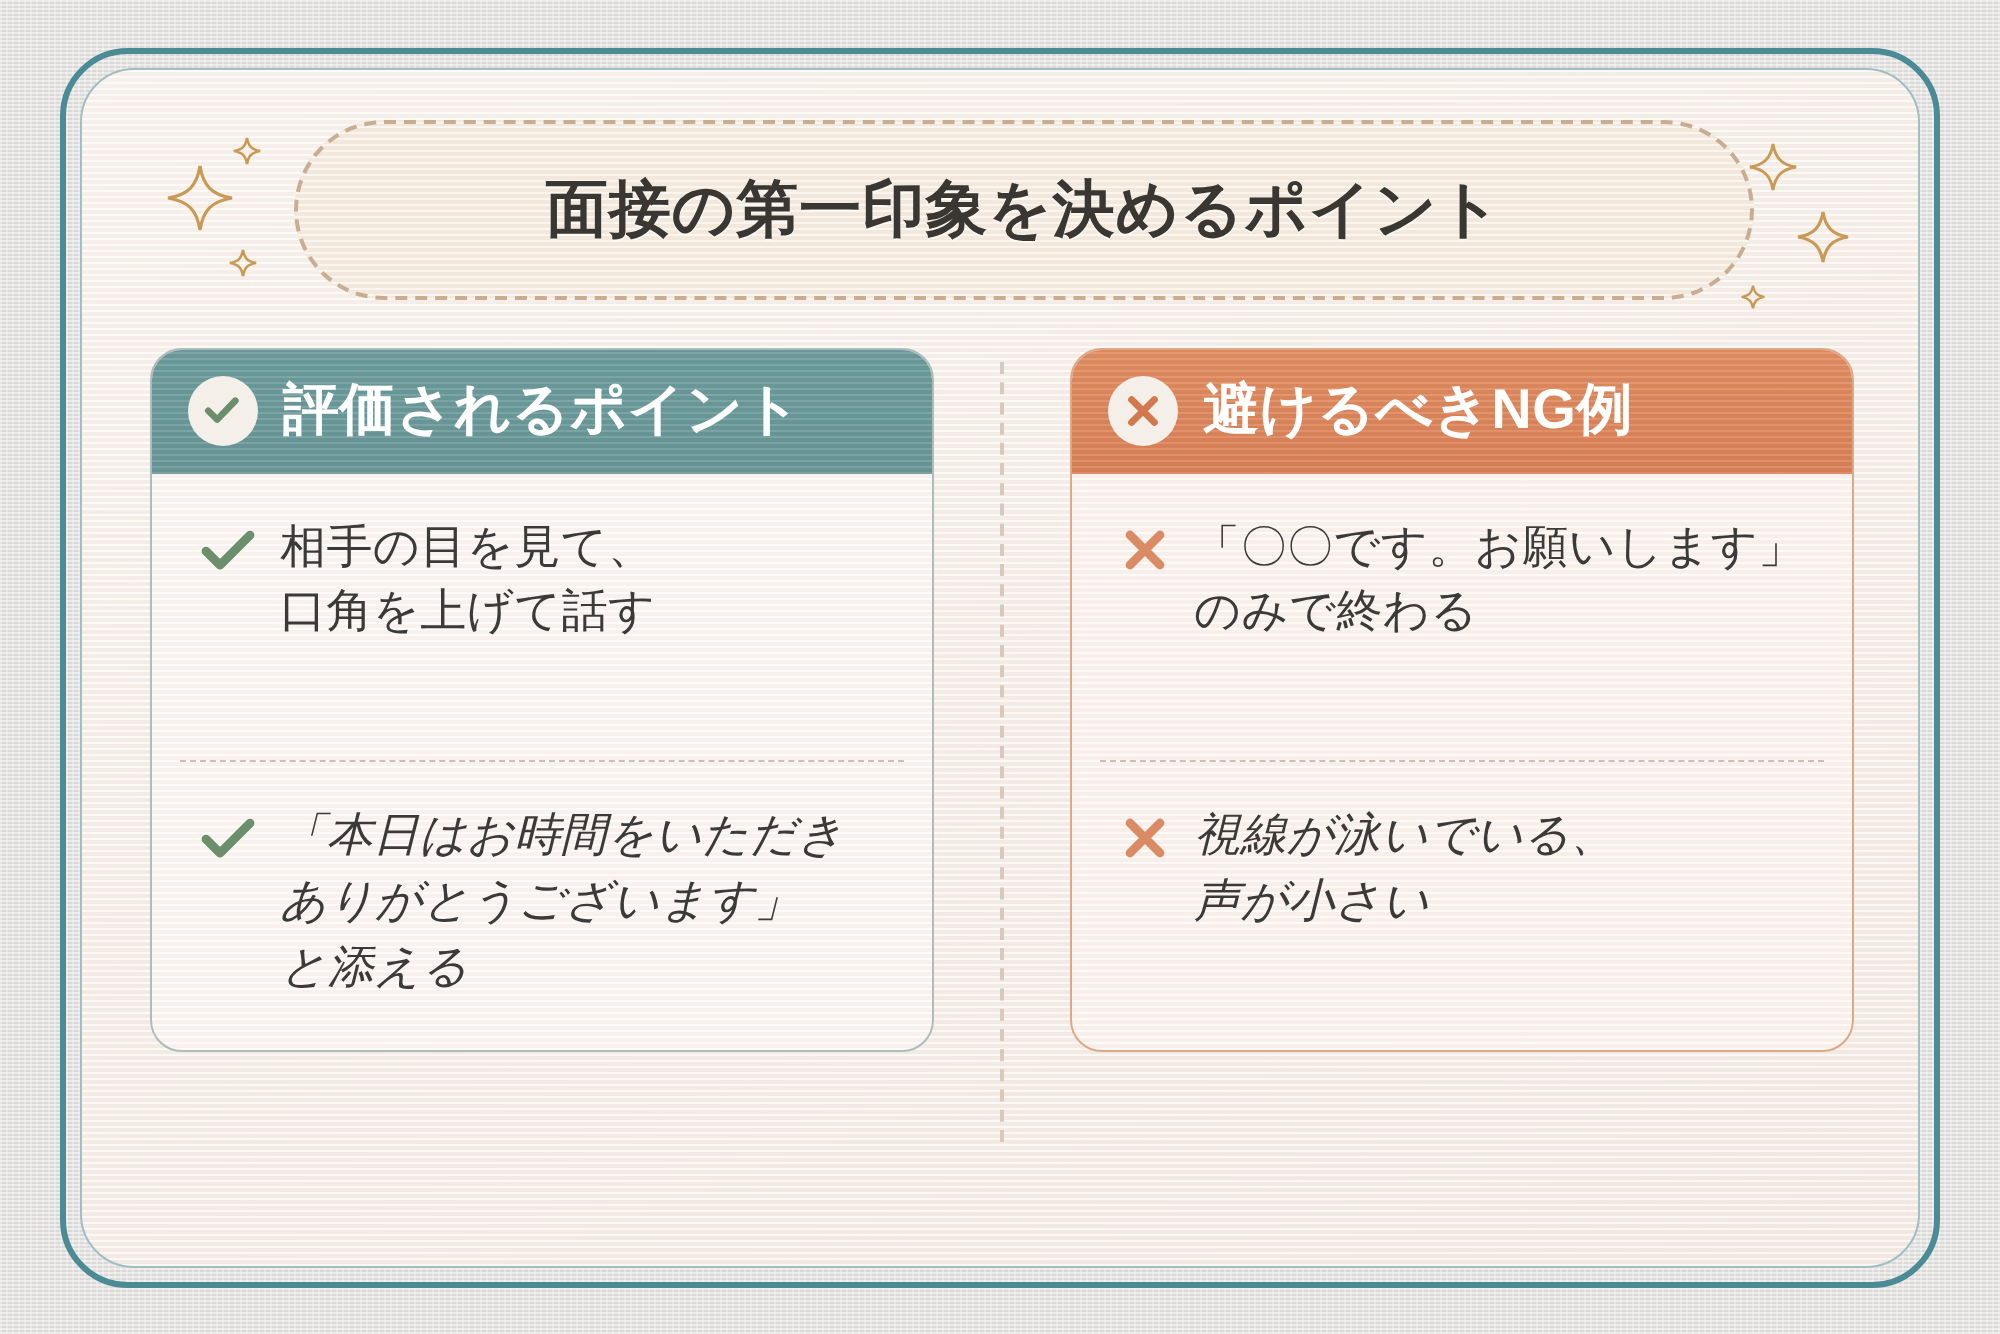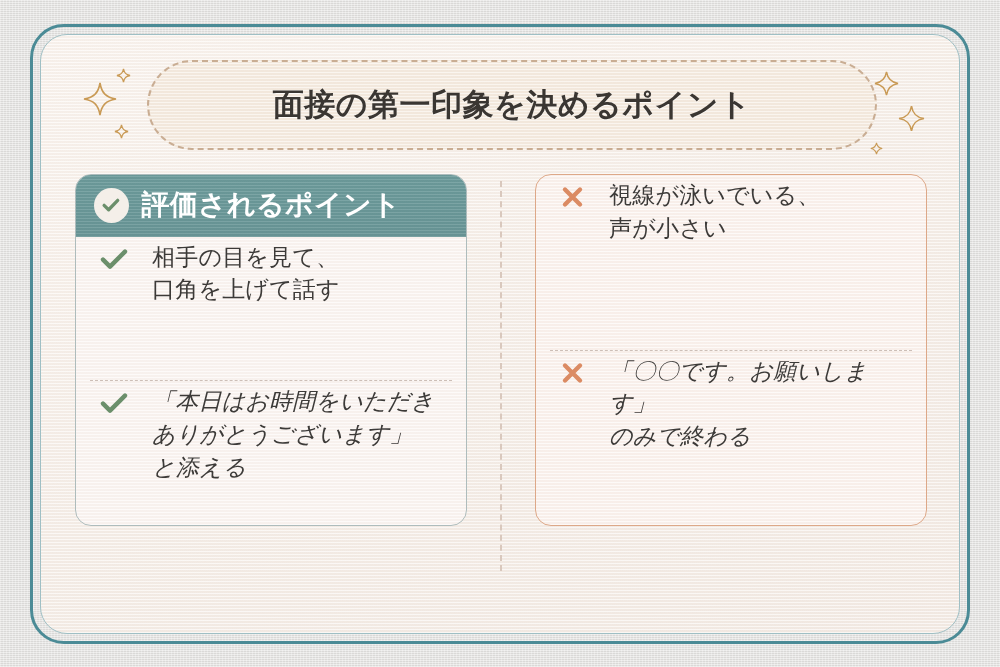--- a/index.html
+++ b/index.html
@@ -179,22 +179,22 @@
   .card-body {
     flex: 1;
     display: flex;
     flex-direction: column;
     padding: 0 14px;
   }
 
   .item {
     display: flex;
     align-items: flex-start;
-    gap: 24px;
-    padding: 4px 4px 12px 10px;
+    gap: 12px;
+    padding: 20px 4px 12px 10px;
     flex: 1;
   }
   .item + .item { border-top: 1.5px dashed #cdbfb7; font-style: italic; }
 
   .item-mark {
     flex: 0 0 auto;
     margin-top: 6px;
     line-height: 0;
   }
   .item-mark svg { display: block; }
@@ -285,37 +285,45 @@
             <span class="item-text">「本日はお時間をいただき
 ありがとうございます」
 と添える</span>
           </div>
         </div>
       </div>
     </div>
 
     <div class="col">
       <div class="card bad">
+        <div class="card-header bad">
+          <span class="badge">
+            <svg width="21" height="21" viewBox="0 0 24 24">
+                <path d="M5.5 5.5 L18.5 18.5 M18.5 5.5 L5.5 18.5" fill="none" stroke="#d4794d" stroke-width="4" stroke-linecap="round"></path>
+              </svg>
+          </span>
+          <span class="card-title">避けるべきNG例</span>
+        </div>
         <div class="card-body">
+          <div class="item">
+            <span class="item-mark">
+              <svg width="25" height="24" viewBox="0 0 24 24">
+                  <path d="M4.5 4.5 L19.5 19.5 M19.5 4.5 L4.5 19.5" fill="none" stroke="#db8b63" stroke-width="4.4" stroke-linecap="round"></path>
+                </svg>
+            </span>
+            <span class="item-text">「〇〇です。お願いします」
+のみで終わる</span>
+          </div>
           <div class="item">
             <span class="item-mark">
               <svg width="25" height="24" viewBox="0 0 24 24">
                   <path d="M4.5 4.5 L19.5 19.5 M19.5 4.5 L4.5 19.5" fill="none" stroke="#db8b63" stroke-width="4.4" stroke-linecap="round"></path>
                 </svg>
             </span>
             <span class="item-text">視線が泳いでいる、
 声が小さい</span>
           </div>
-          <div class="item">
-            <span class="item-mark">
-              <svg width="25" height="24" viewBox="0 0 24 24">
-                  <path d="M4.5 4.5 L19.5 19.5 M19.5 4.5 L4.5 19.5" fill="none" stroke="#db8b63" stroke-width="4.4" stroke-linecap="round"></path>
-                </svg>
-            </span>
-            <span class="item-text">「〇〇です。お願いします」
-のみで終わる</span>
-          </div>
         </div>
       </div>
     </div>
 
   </div>
 </div>
 
 </body></html>

